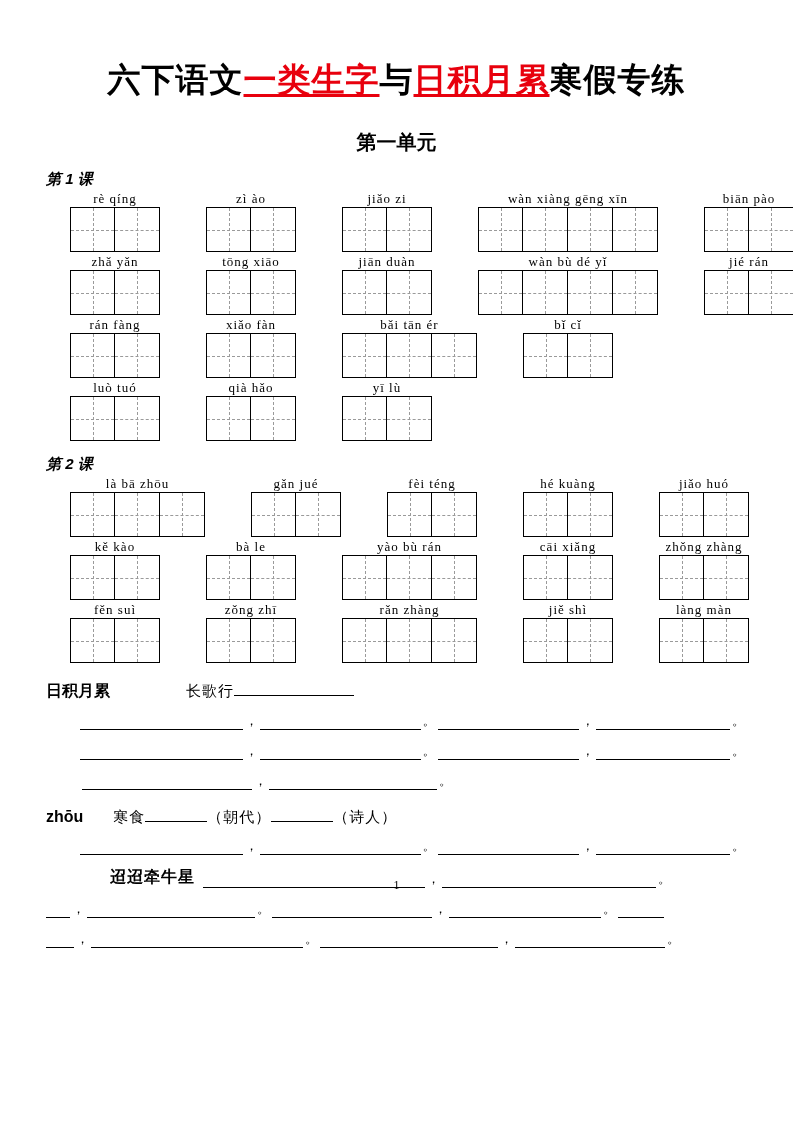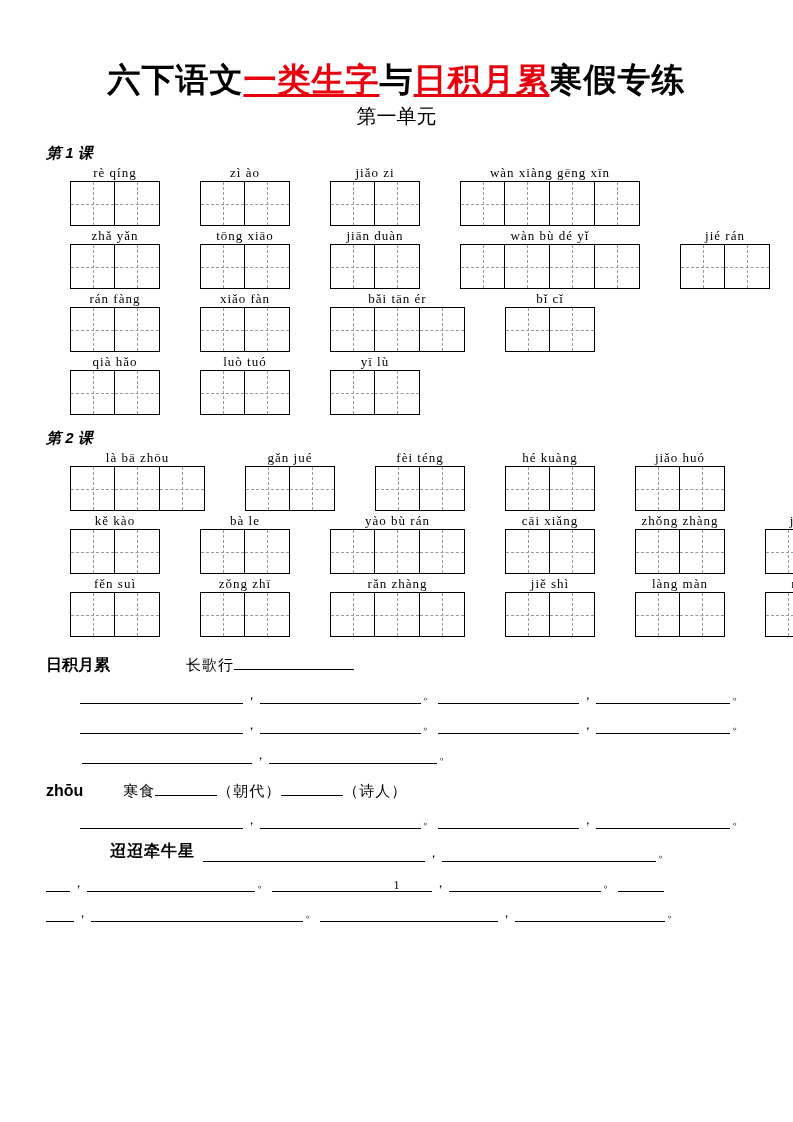--- a/index.html
+++ b/index.html
@@ -31,40 +31,41 @@
   }
   .doc-title .red {
     color: #e8000d;
     text-decoration: underline;
     text-decoration-color: #e8000d;
     text-underline-offset: 3px;
   }
   .unit-title {
     text-align: center;
     font-family: "Liberation Sans", sans-serif;
-    font-weight: normal;
+    font-weight: bold;
     font-size: 20px;
+    margin-top: 26px;
   }
 
   .lesson-label {
     font-family: "Liberation Sans", sans-serif;
     font-weight: bold;
     font-size: 15px;
     margin: 14px 0 2px 0;
     font-style: italic;
   }
 
   
   .row {
     display: flex;
     align-items: flex-end;
     margin-bottom: 2px;
   }
   .word {
-    margin-right: 16px;
+    margin-right: 22px;
     padding-left: 24px;
   }
   .pinyin {
     font-family: "Liberation Serif", serif;
     font-size: 13px;
     text-align: center;
     letter-spacing: 1px;
     line-height: 16px;
     white-space: nowrap;
   }
@@ -179,20 +180,27 @@
     </div>
     <div class="word">
       <div class="pinyin">wàn xiàng gēng xīn</div>
       <div class="boxes">
           <div class="cell"></div>
           <div class="cell"></div>
           <div class="cell"></div>
           <div class="cell"></div>
         </div>
     </div>
+    <div class="word">
+      <div class="pinyin">biān  pào</div>
+      <div class="boxes">
+          <div class="cell"></div>
+          <div class="cell"></div>
+        </div>
+    </div>
   </div>
 
   <div class="row">
     <div class="word">
       <div class="pinyin">zhǎ yǎn</div>
       <div class="boxes">
           <div class="cell"></div>
           <div class="cell"></div>
         </div>
     </div>
@@ -255,28 +263,28 @@
       <div class="pinyin">bǐ cǐ</div>
       <div class="boxes">
           <div class="cell"></div>
           <div class="cell"></div>
         </div>
     </div>
   </div>
 
   <div class="row">
     <div class="word">
+      <div class="pinyin">luò tuó</div>
+      <div class="boxes">
+          <div class="cell"></div>
+          <div class="cell"></div>
+        </div>
+    </div>
+    <div class="word">
       <div class="pinyin">qià hǎo</div>
-      <div class="boxes">
-          <div class="cell"></div>
-          <div class="cell"></div>
-        </div>
-    </div>
-    <div class="word">
-      <div class="pinyin">luò tuó</div>
       <div class="boxes">
           <div class="cell"></div>
           <div class="cell"></div>
         </div>
     </div>
     <div class="word">
       <div class="pinyin">yī lù</div>
       <div class="boxes">
           <div class="cell"></div>
           <div class="cell"></div>
@@ -451,21 +459,21 @@
       <span style="width:36px"></span>
       <span class="blank" style="width:170px"></span>
         <span class="punc">，</span>
       <span class="blank" style="width:168px"></span>
         <span class="punc">。</span>
     </div>
   </div>
 
   <div class="sec">
     <span class="sec-title">zhōu</span>
-    <span class="sec-sub" style="margin-left:40px">
+    <span class="sec-sub" style="margin-left:30px">
       <span>寒食</span><span class="ul ul-sm"></span><span>（朝代）</span><span class="ul ul-sm"></span><span>（诗人）</span>
     </span>
   </div>
 
   <div class="lines">
     <div class="lineset">
       <span style="width:36px"></span>
       <span class="blank" style="width:170px"></span>
         <span class="punc">，</span>
       <span class="blank" style="width:168px"></span>

